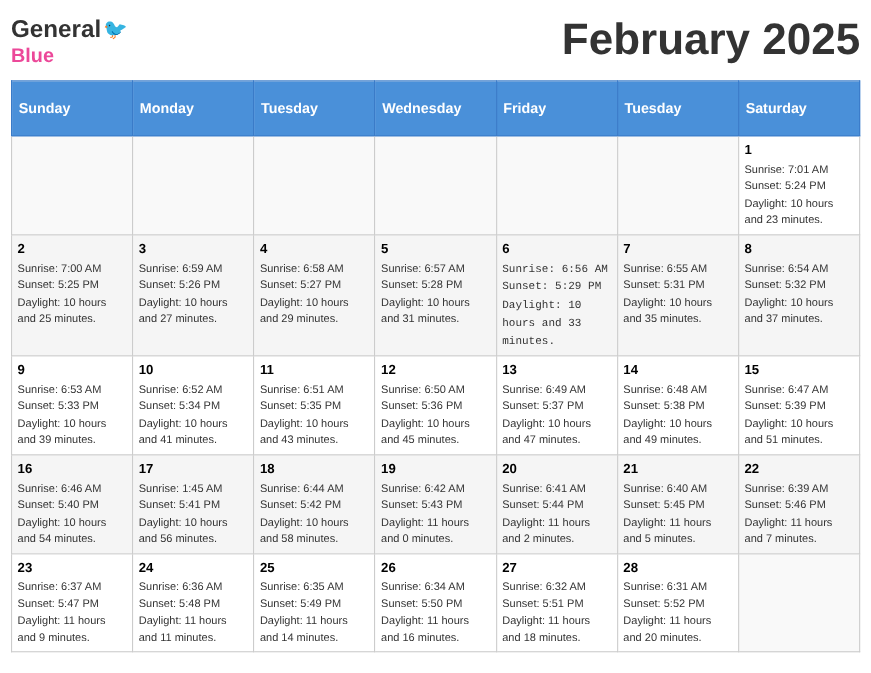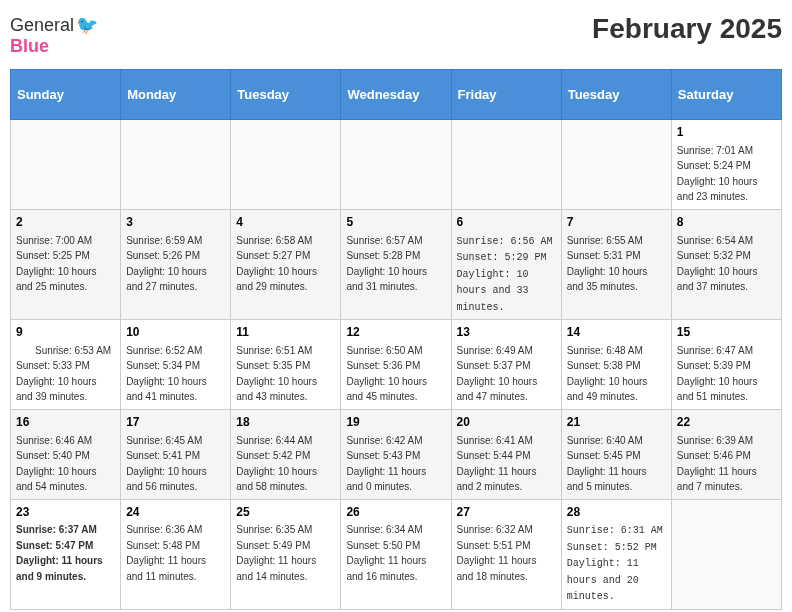--- a/index.html
+++ b/index.html
@@ -23,21 +23,21 @@
     }
     .logo {
       display: flex;
       flex-direction: column;
       align-items: flex-start;
     }
     .title-area {
       text-align: right;
     }
     .month-title {
-      font-size: 28px;
+      font-size: 40px;
       font-weight: bold;
       color: #333;
       line-height: 1.1;
     }
     .location-title {
       font-size: 14px;
       color: #555;
     }
     .calendar {
       width: 100%;
@@ -85,21 +85,21 @@
       align-items: center;
     }
   </style>
 </head>
 <body>
 
 <div class="page">
   <div class="header">
     <div class="logo">
       <div class="logo-row">
-        <span style="font-size:18px;font-weight:normal;color:#333;">General</span>
+        <span style="font-size:22px;font-weight:bold;color:#333;">General</span>
         <span style="margin-left:2px;color:#4a90d9;font-size:18px;">🐦</span>
       </div>
       <span style="font-size:18px;font-weight:bold;color:#ec4899;">Blue</span>
     </div>
     <div class="title-area">
       <div class="month-title">February 2025</div>
     </div>
   </div>
 
   <table class="calendar">
@@ -143,21 +143,21 @@
 Sunset: 5:29 PM
 Daylight: 10 hours and 33 minutes.</span></td>
           <td><span class="day-num">7</span><span class="day-info" style="white-space: pre-line;">Sunrise: 6:55 AM
 Sunset: 5:31 PM
 Daylight: 10 hours and 35 minutes.</span></td>
           <td><span class="day-num">8</span><span class="day-info" style="white-space: pre-line;">Sunrise: 6:54 AM
 Sunset: 5:32 PM
 Daylight: 10 hours and 37 minutes.</span></td>
         </tr>
         <tr>
-          <td><span class="day-num">9</span><span class="day-info" style="white-space: pre-line; margin-left: 19px;">Sunrise: 6:53 AM
+          <td><span class="day-num">9</span><span class="day-info" style="white-space: pre-line;">Sunrise: 6:53 AM
 Sunset: 5:33 PM
 Daylight: 10 hours and 39 minutes.</span></td>
           <td><span class="day-num">10</span><span class="day-info" style="white-space: pre-line;">Sunrise: 6:52 AM
 Sunset: 5:34 PM
 Daylight: 10 hours and 41 minutes.</span></td>
           <td><span class="day-num">11</span><span class="day-info" style="white-space: pre-line;">Sunrise: 6:51 AM
 Sunset: 5:35 PM
 Daylight: 10 hours and 43 minutes.</span></td>
           <td><span class="day-num">12</span><span class="day-info" style="white-space: pre-line;">Sunrise: 6:50 AM
 Sunset: 5:36 PM
@@ -169,55 +169,55 @@
 Sunset: 5:38 PM
 Daylight: 10 hours and 49 minutes.</span></td>
           <td><span class="day-num">15</span><span class="day-info" style="white-space: pre-line;">Sunrise: 6:47 AM
 Sunset: 5:39 PM
 Daylight: 10 hours and 51 minutes.</span></td>
         </tr>
         <tr>
           <td><span class="day-num">16</span><span class="day-info" style="white-space: pre-line;">Sunrise: 6:46 AM
 Sunset: 5:40 PM
 Daylight: 10 hours and 54 minutes.</span></td>
-          <td><span class="day-num">17</span><span class="day-info" style="white-space: pre-line;">Sunrise: 6:45 AM
+          <td><span class="day-num">17</span><span class="day-info" style="white-space: pre-line;">Sunrise: 1:45 AM
 Sunset: 5:41 PM
 Daylight: 10 hours and 56 minutes.</span></td>
           <td><span class="day-num">18</span><span class="day-info" style="white-space: pre-line;">Sunrise: 6:44 AM
 Sunset: 5:42 PM
 Daylight: 10 hours and 58 minutes.</span></td>
           <td><span class="day-num">19</span><span class="day-info" style="white-space: pre-line;">Sunrise: 6:42 AM
 Sunset: 5:43 PM
 Daylight: 11 hours and 0 minutes.</span></td>
           <td><span class="day-num">20</span><span class="day-info" style="white-space: pre-line;">Sunrise: 6:41 AM
 Sunset: 5:44 PM
 Daylight: 11 hours and 2 minutes.</span></td>
           <td><span class="day-num">21</span><span class="day-info" style="white-space: pre-line;">Sunrise: 6:40 AM
 Sunset: 5:45 PM
 Daylight: 11 hours and 5 minutes.</span></td>
           <td><span class="day-num">22</span><span class="day-info" style="white-space: pre-line;">Sunrise: 6:39 AM
 Sunset: 5:46 PM
 Daylight: 11 hours and 7 minutes.</span></td>
         </tr>
         <tr>
-          <td><span class="day-num">23</span><span class="day-info" style="white-space: pre-line; font-weight: bold;">Sunrise: 6:37 AM
+          <td><span class="day-num">23</span><span class="day-info" style="white-space: pre-line;">Sunrise: 6:37 AM
 Sunset: 5:47 PM
 Daylight: 11 hours and 9 minutes.</span></td>
           <td><span class="day-num">24</span><span class="day-info" style="white-space: pre-line;">Sunrise: 6:36 AM
 Sunset: 5:48 PM
 Daylight: 11 hours and 11 minutes.</span></td>
           <td><span class="day-num">25</span><span class="day-info" style="white-space: pre-line;">Sunrise: 6:35 AM
 Sunset: 5:49 PM
 Daylight: 11 hours and 14 minutes.</span></td>
           <td><span class="day-num">26</span><span class="day-info" style="white-space: pre-line;">Sunrise: 6:34 AM
 Sunset: 5:50 PM
 Daylight: 11 hours and 16 minutes.</span></td>
           <td><span class="day-num">27</span><span class="day-info" style="white-space: pre-line;">Sunrise: 6:32 AM
 Sunset: 5:51 PM
 Daylight: 11 hours and 18 minutes.</span></td>
-          <td><span class="day-num">28</span><span class="day-info" style="white-space: pre-line; font-family: Liberation Mono, monospace;">Sunrise: 6:31 AM
+          <td><span class="day-num">28</span><span class="day-info" style="white-space: pre-line;">Sunrise: 6:31 AM
 Sunset: 5:52 PM
 Daylight: 11 hours and 20 minutes.</span></td>
           <td class="empty-cell"></td>
         </tr>
       </tbody>
   </table>
 </div>
 
 </body></html>

